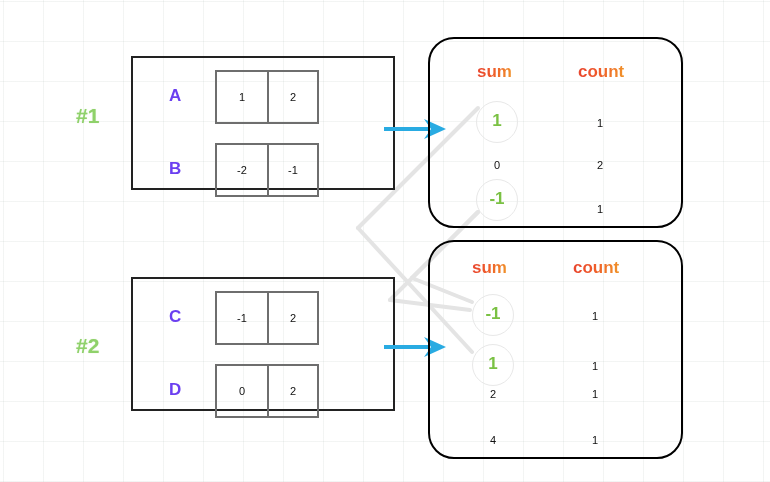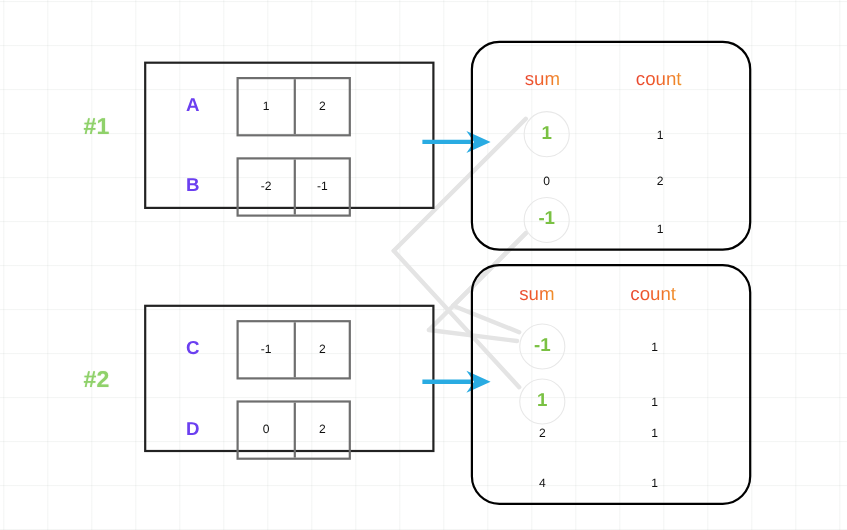--- a/index.html
+++ b/index.html
@@ -76,21 +76,21 @@
   .panel {
     position: absolute;
     border: 2px solid #000000;
     border-radius: 26px;
     box-sizing: border-box;
     background: transparent;
   }
   .col-header {
     position: absolute;
     font-size: 17px;
-    font-weight: normal;
+    font-weight: bold;
     font-family: "Liberation Sans", sans-serif;
     background: linear-gradient(100deg, #e8442f 0%, #ef5a2a 45%, #f0962a 100%);
     -webkit-background-clip: text;
     background-clip: text;
     color: #e8552f;
     -webkit-text-fill-color: transparent;
     white-space: nowrap;
   }
   .val {
     position: absolute;

